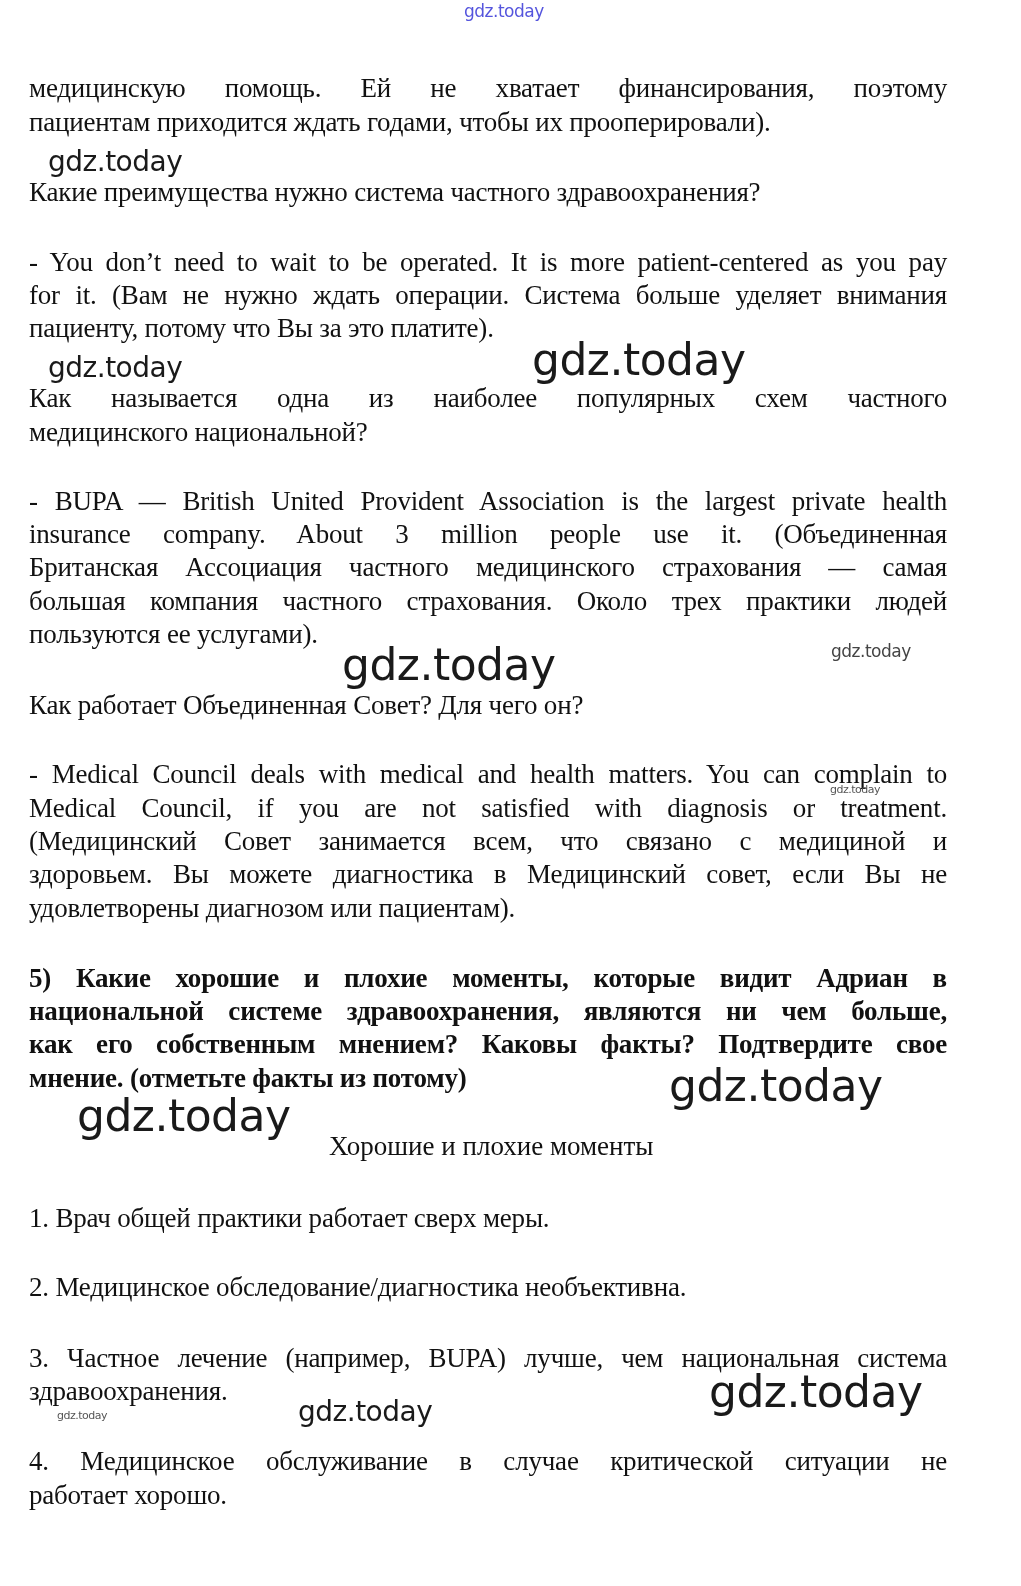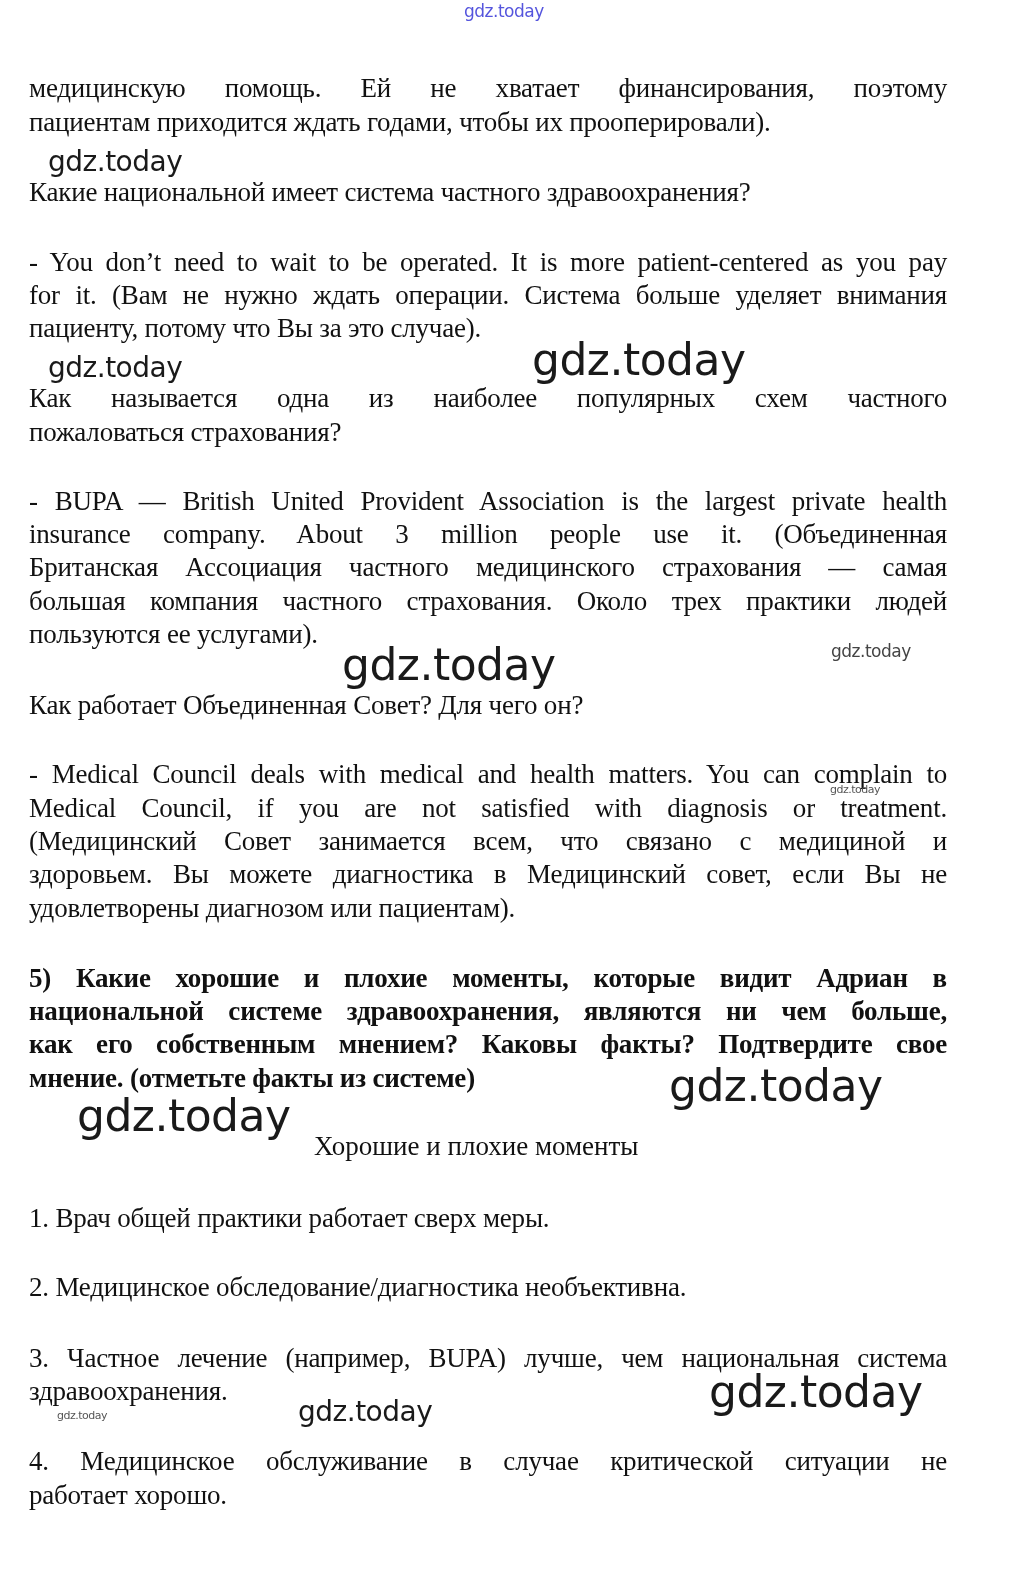--- a/index.html
+++ b/index.html
@@ -48,43 +48,44 @@
     }
     .wm-s { font-size: 17px; color: #444; }
     .wm-xs { font-size: 11px; color: #555; }
     .wm-m { font-size: 28px; }
     .wm-l { font-size: 44px; }
     .center {
       position: absolute;
       font-size: 27px;
       line-height: 33px;
       white-space: nowrap;
+      margin-left: 15px;
     }
   </style>
 </head>
 <body>
 
 <div class="wm wm-top">gdz.today</div>
 
 <div class="line just" style="top:72px">медицинскую помощь. Ей не хватает финансирования, поэтому</div>
 <div class="line" style="top:106px">пациентам приходится ждать годами, чтобы их прооперировали).</div>
 
 <div class="wm wm-m" style="left:48px;top:148px">gdz.today</div>
 
-<div class="line" style="top:176px">Какие национальной имеет система частного здравоохранения?</div>
+<div class="line" style="top:176px">Какие преимущества нужно система частного здравоохранения?</div>
 
 <div class="line just" style="top:246px">- You don’t need to wait to be operated. It is more patient-centered as you pay</div>
 <div class="line just" style="top:279px">for it. (Вам не нужно ждать операции. Система больше уделяет внимания</div>
-<div class="line" style="top:312px">пациенту, потому что Вы за это случае).</div>
+<div class="line" style="top:312px">пациенту, потому что Вы за это платите).</div>
 
 <div class="wm wm-m" style="left:48px;top:354px">gdz.today</div>
 <div class="wm wm-l" style="left:532px;top:338px">gdz.today</div>
 
 <div class="line just" style="top:382px">Как называется одна из наиболее популярных схем частного</div>
-<div class="line" style="top:416px">пожаловаться страхования?</div>
+<div class="line" style="top:416px">медицинского национальной?</div>
 
 <div class="line just" style="top:485px">- BUPA — British United Provident Association is the largest private health</div>
 <div class="line just" style="top:518px">insurance company. About 3 million people use it. (Объединенная</div>
 <div class="line just" style="top:551px">Британская Ассоциация частного медицинского страхования — самая</div>
 <div class="line just" style="top:585px">большая компания частного страхования. Около трех практики людей</div>
 <div class="line" style="top:618px">пользуются ее услугами).</div>
 
 <div class="wm wm-l" style="left:342px;top:643px">gdz.today</div>
 <div class="wm wm-s" style="left:831px;top:643px">gdz.today</div>
 
@@ -93,21 +94,21 @@
 <div class="line just" style="top:758px">- Medical Council deals with medical and health matters. You can complain to</div>
 <div class="line just" style="top:792px">Medical Council, if you are not satisfied with diagnosis or treatment.</div>
 <div class="wm wm-xs" style="left:830px;top:784px">gdz.today</div>
 <div class="line just" style="top:825px">(Медицинский Совет занимается всем, что связано с медициной и</div>
 <div class="line just" style="top:858px">здоровьем. Вы можете диагностика в Медицинский совет, если Вы не</div>
 <div class="line" style="top:892px">удовлетворены диагнозом или пациентам).</div>
 
 <div class="line just bold" style="top:962px">5) Какие хорошие и плохие моменты, которые видит Адриан в</div>
 <div class="line just bold" style="top:995px">национальной системе здравоохранения, являются ни чем больше,</div>
 <div class="line just bold" style="top:1028px">как его собственным мнением? Каковы факты? Подтвердите свое</div>
-<div class="line bold" style="top:1062px">мнение. (отметьте факты из системе)</div>
+<div class="line bold" style="top:1062px">мнение. (отметьте факты из потому)</div>
 
 <div class="wm wm-l" style="left:669px;top:1064px">gdz.today</div>
 <div class="wm wm-l" style="left:77px;top:1094px">gdz.today</div>
 
 <div class="center" style="left:314px;top:1130px">Хорошие и плохие моменты</div>
 
 <div class="line" style="top:1202px">1. Врач общей практики работает сверх меры.</div>
 <div class="line" style="top:1271px">2. Медицинское обследование/диагностика необъективна.</div>
 <div class="line just" style="top:1342px">3. Частное лечение (например, BUPA) лучше, чем национальная система</div>
 <div class="line" style="top:1375px">здравоохранения.</div>

